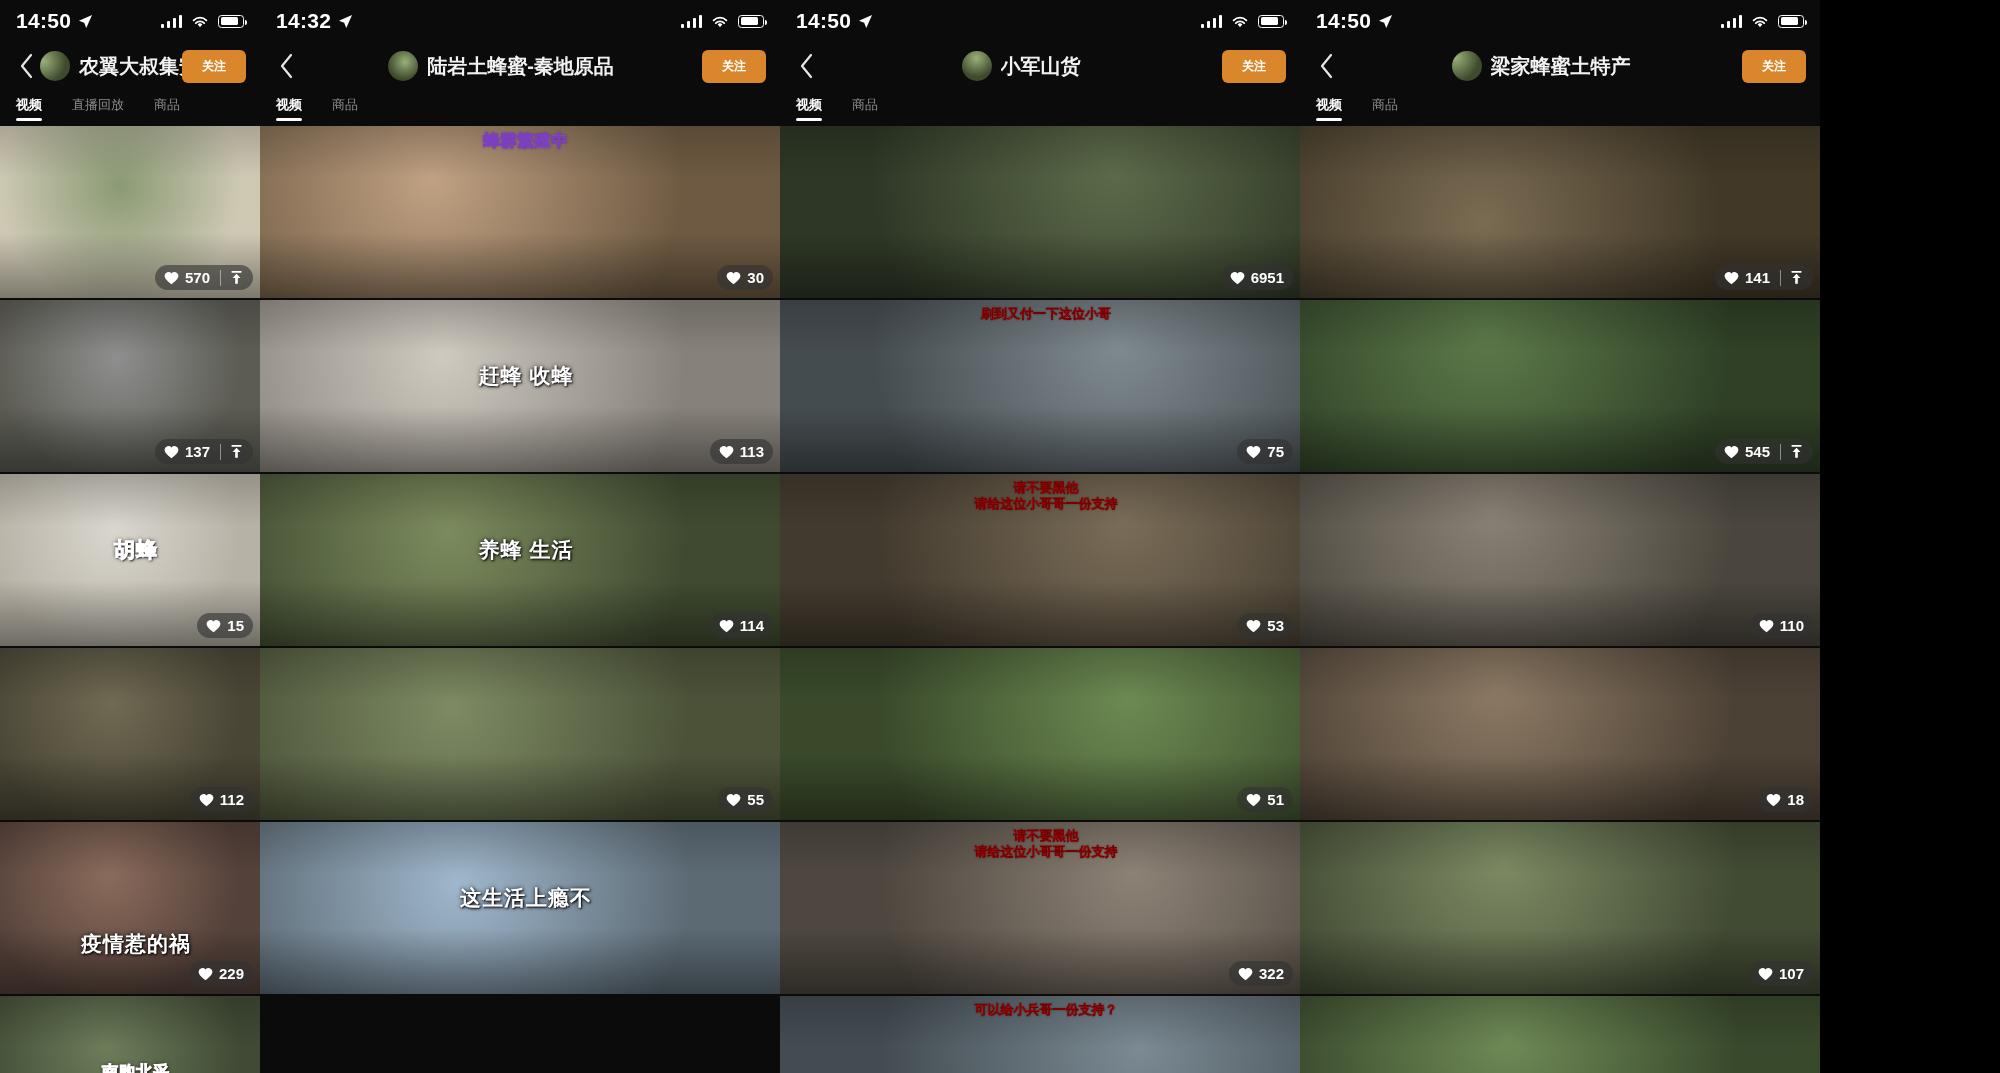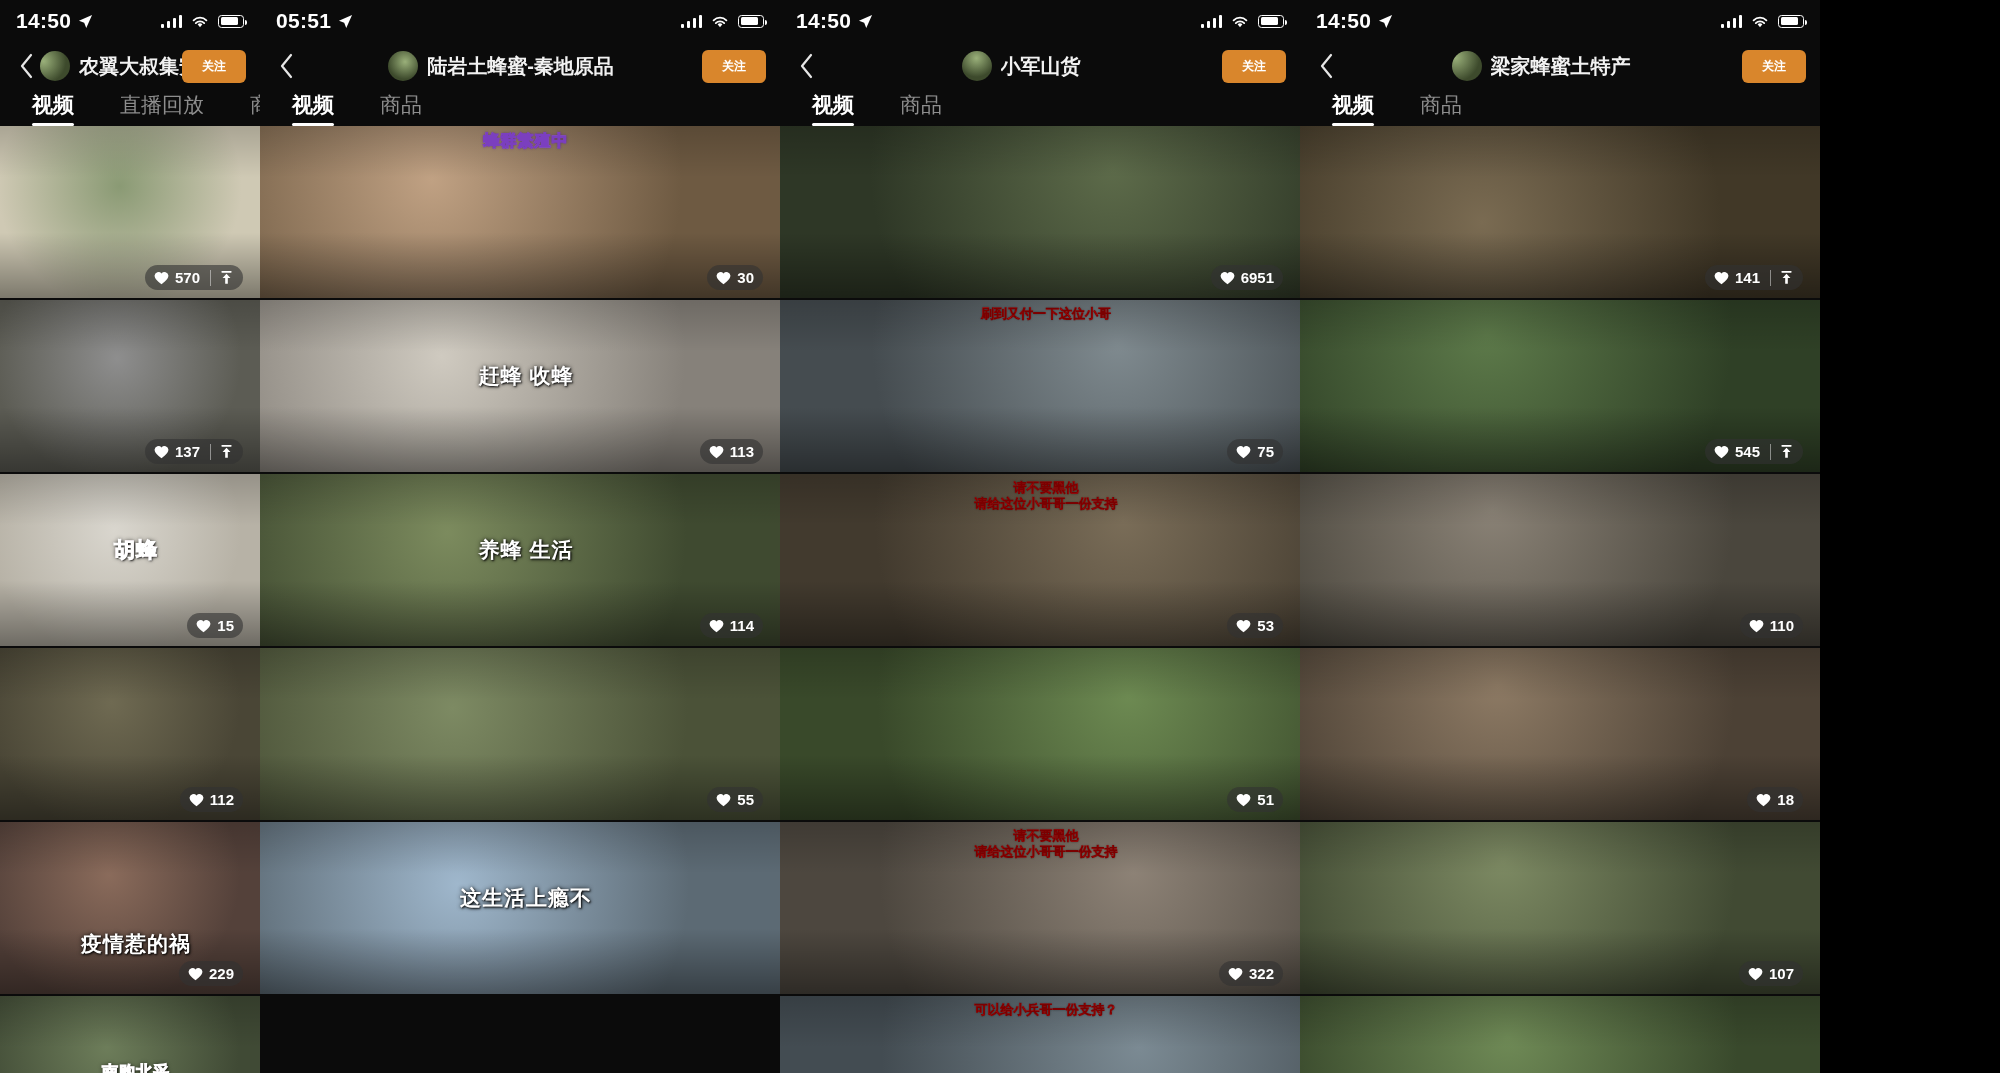--- a/index.html
+++ b/index.html
@@ -35,22 +35,22 @@
   .avatar { width:30px; height:30px; border-radius:50%; flex:0 0 auto; overflow:hidden;
      background:#5a5a4a; position:relative; }
   .nav-title { color:#f2f2f2; font-size:20px; font-weight:600; white-space:nowrap;
      overflow:hidden; }
   .follow { flex:0 0 auto; background:#d9862c; color:#fff; font-size:12px; font-weight:600;
      border:none; border-radius:6px; padding:8px 20px; cursor:pointer; }
 
   
   .tabs { height:36px; display:flex; align-items:center; gap:30px; padding:0 16px;
      position:relative; }
-  .tab { color:#8d8d8d; font-size:21px; position:relative; padding-bottom:6px; cursor:pointer;
-     white-space:nowrap;margin-left:16px; }
+  .tab { color:#8d8d8d; font-size:13px; position:relative; padding-bottom:6px; cursor:pointer;
+     white-space:nowrap; }
   .tab.active { color:#fff; font-weight:600; }
   .tab.active::after { content:""; position:absolute; left:0; right:0; bottom:-1px; height:3px;
      background:#fff; border-radius:2px; }
 
   
   .grid { display:grid; gap:2px; }
   .tile { position:relative; height:172px; overflow:hidden; background:#2a2a2a; }
   .tile .bg { position:absolute; inset:0; }
   .tile .vig { position:absolute; inset:0;
       background:linear-gradient(to bottom, rgba(0,0,0,.18) 0%, rgba(0,0,0,0) 30%,
@@ -62,21 +62,21 @@
   .cap.low { bottom:38px; }
   .cap.top { top:6px; }
   .cap.purple { color:#e8d7ff; -webkit-text-stroke:1.2px #7b3fbf;
      text-shadow:0 0 3px #4a1f7a; }
   .cap.red { color:#ff1f1f; font-size:14px; letter-spacing:0; line-height:1.25;
      -webkit-text-stroke:0.4px #7a0000; text-shadow:0 0 2px rgba(0,0,0,.6); font-weight:800; }
   .cap.pink { color:#f9a8d4; -webkit-text-stroke:1px #ffffff; }
   .cap.sm { font-size:16px; }
   .cap.xs { font-size:13px; font-weight:700; letter-spacing:0; }
 
-  .likes { position:absolute; right:17px; bottom:8px; display:flex; align-items:center;
+  .likes { position:absolute; right:7px; bottom:8px; display:flex; align-items:center;
      background:rgba(50,50,50,.60); border-radius:14px; height:25px; padding:0 9px;
      color:#fff; font-size:15px; font-weight:600; gap:6px; }
   .likes .heart { width:15px; height:14px; flex:0 0 auto; }
   .likes .pin { width:1px; height:16px; background:rgba(255,255,255,.45); margin:0 2px 0 4px; }
   .likes .arrowup { width:15px; height:15px; }
 </style>
 </head>
 <body>
 
 <div class="screen">
@@ -192,21 +192,21 @@
           <div class="bg" style="background: radial-gradient(circle at 41% 30%, rgb(109, 125, 90) 0%, rgb(64, 74, 53) 68%), linear-gradient(81deg, rgb(109, 125, 90) 0%, rgb(64, 74, 53) 55%, rgb(109, 125, 90) 100%);"></div>
           <div class="vig"></div>
           <div class="cap pink mid sm">南购北采</div>
         </div>
       </div>
   </div>
 
   <div class="panel" style="width: 520px;">
     <div class="statusbar">
       <div class="sb-left">
-        <span>05:51</span>
+        <span>14:32</span>
         <svg class="loc-arrow" viewBox="0 0 16 16">
           <path d="M15 1 L1 7.2 L6.6 9.3 L8.8 15 Z" fill="#fff"></path>
         </svg>
       </div>
       <div class="sb-right">
         <span class="sig">
             <i></i>
             <i></i>
             <i></i>
             <i></i>

